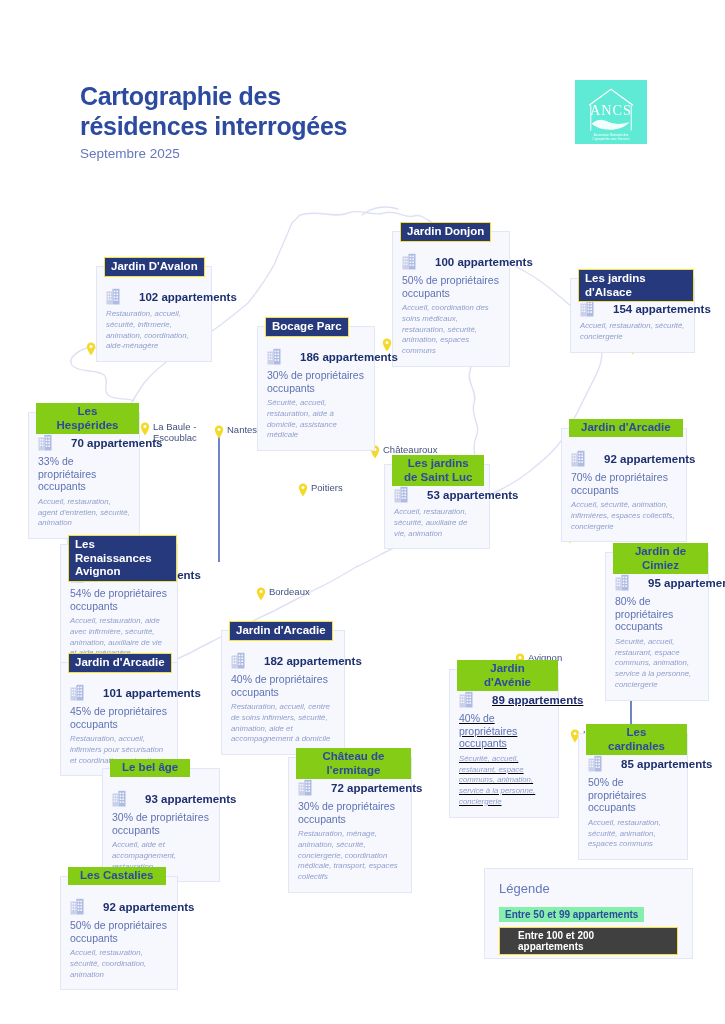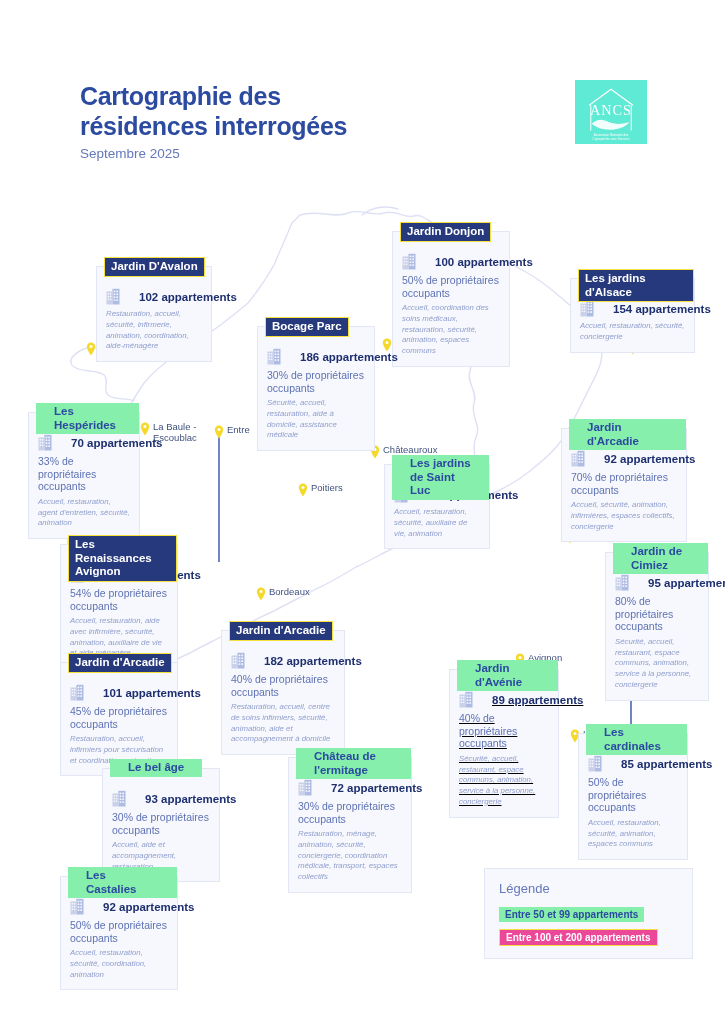--- a/index.html
+++ b/index.html
@@ -51,21 +51,21 @@
     border:1px solid #e2e6f5;
     box-sizing:border-box;
     padding:16px 9px 9px 9px;
   }
   .card .title{
     position:absolute;left:7px;top:-10px;
     font-size:11.5px;font-weight:bold;line-height:1.18;
     padding:2px 6px;box-sizing:border-box;white-space:pre-line;
   }
   .card.big .title{background:#27397d;color:#ffffff;border:1.6px solid #f5e03c;}
-  .card.small .title{background:#86efac;color:#2b4aa0;border:none;padding:2px 18px;}
+  .card.small .title{background:#84cc16;color:#2b4aa0;border:none;padding:2px 12px;text-align:center;}
   .card .aptline{
     display:flex;align-items:center;gap:19px;margin-top:5px;margin-bottom:4px;
   }
   .card .apt{font-size:11.5px;font-weight:bold;color:#1d2f6f;white-space:nowrap;}
   .bldg{flex:0 0 14px;width:14px;height:17px;}
   .card .pct{
     font-size:10.5px;color:#5e72b4;line-height:1.2;margin-bottom:4px;
   }
   .card .svc{
     font-size:7.8px;color:#8f9ecd;font-style:italic;line-height:1.38;
@@ -73,21 +73,21 @@
 
   
   #legend{
     position:absolute;left:484px;top:868px;width:209px;height:91px;
     background:#f7f8fd;border:1px solid #e2e6f5;box-sizing:border-box;
     padding:12px 14px;z-index:8;
   }
   #legend-title{font-size:13px;color:#6478bb;margin-bottom:8px;}
   .leg-item{font-size:10px;font-weight:bold;display:inline-block;margin-bottom:5px;}
   .leg-small{background:#86efac;color:#2b4aa0;padding:2px 6px;}
-  .leg-big{background:#ec4899;color:#fff;padding:2px 6px;border:1.6px solid #f5e03c;}
+  .leg-big{background:#404040;color:#fff;padding:2px 18px;border:1.6px solid #f5e03c;}
 </style>
 </head>
 <body>
 
 <div id="page">
 
   <div id="header-title">
     <div>Cartographie des</div>
     <div>résidences interrogées</div>
   </div>
@@ -191,21 +191,21 @@
           <circle cx="5" cy="4.6" r="1.5" fill="#ffffff"></circle>
         </svg>
         <span class="city-label">La Baule -
 Escoublac</span>
       </div>
       <div class="city" style="left: 214px; top: 424px;">
         <svg class="pin" viewBox="0 0 10 14">
           <path d="M5 0.6C2.6 0.6 0.8 2.4 0.8 4.7c0 3 4.2 8.7 4.2 8.7s4.2-5.7 4.2-8.7C9.2 2.4 7.4 0.6 5 0.6z" fill="#f5d92a"></path>
           <circle cx="5" cy="4.6" r="1.5" fill="#ffffff"></circle>
         </svg>
-        <span class="city-label">Entre</span>
+        <span class="city-label">Nantes</span>
       </div>
       <div class="city" style="left: 325px; top: 421px;">
         <svg class="pin" viewBox="0 0 10 14">
           <path d="M5 0.6C2.6 0.6 0.8 2.4 0.8 4.7c0 3 4.2 8.7 4.2 8.7s4.2-5.7 4.2-8.7C9.2 2.4 7.4 0.6 5 0.6z" fill="#f5d92a"></path>
           <circle cx="5" cy="4.6" r="1.5" fill="#ffffff"></circle>
         </svg>
         <span class="city-label">Tours</span>
       </div>
       <div class="city" style="left: 382px; top: 337px;">
         <svg class="pin" viewBox="0 0 10 14">

